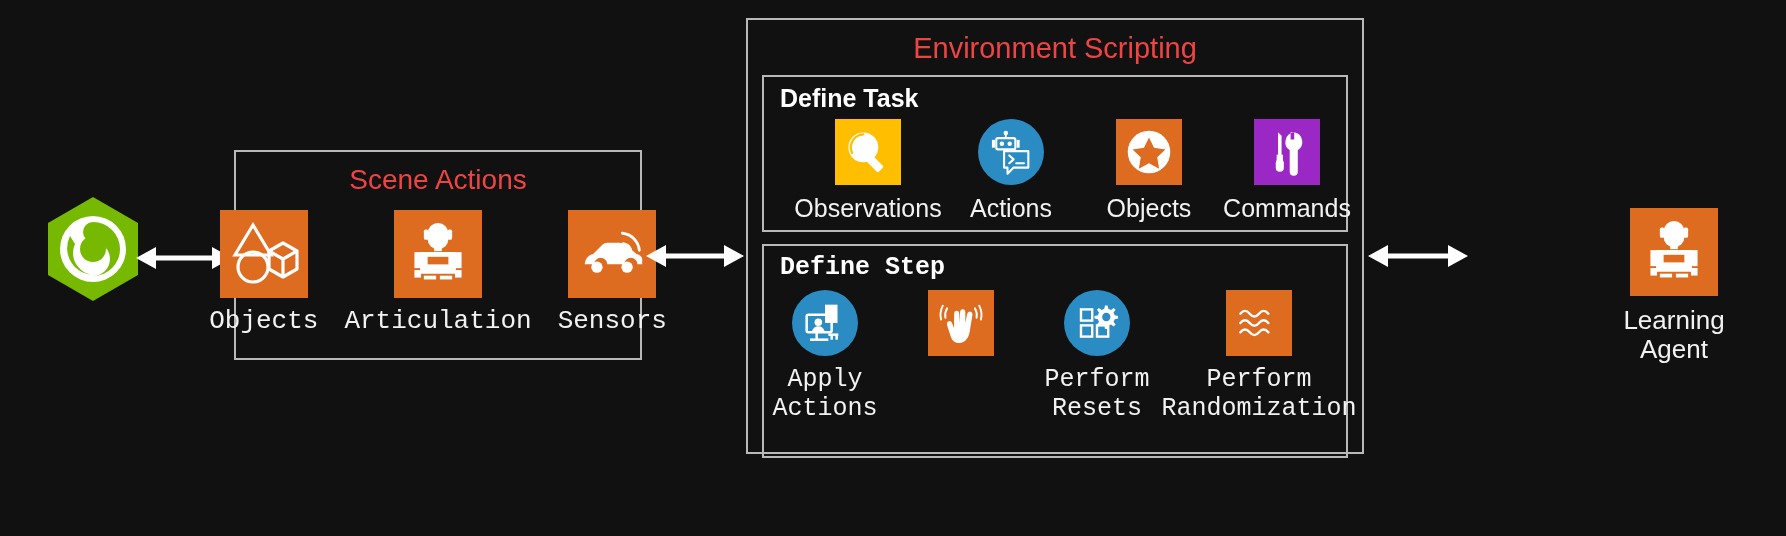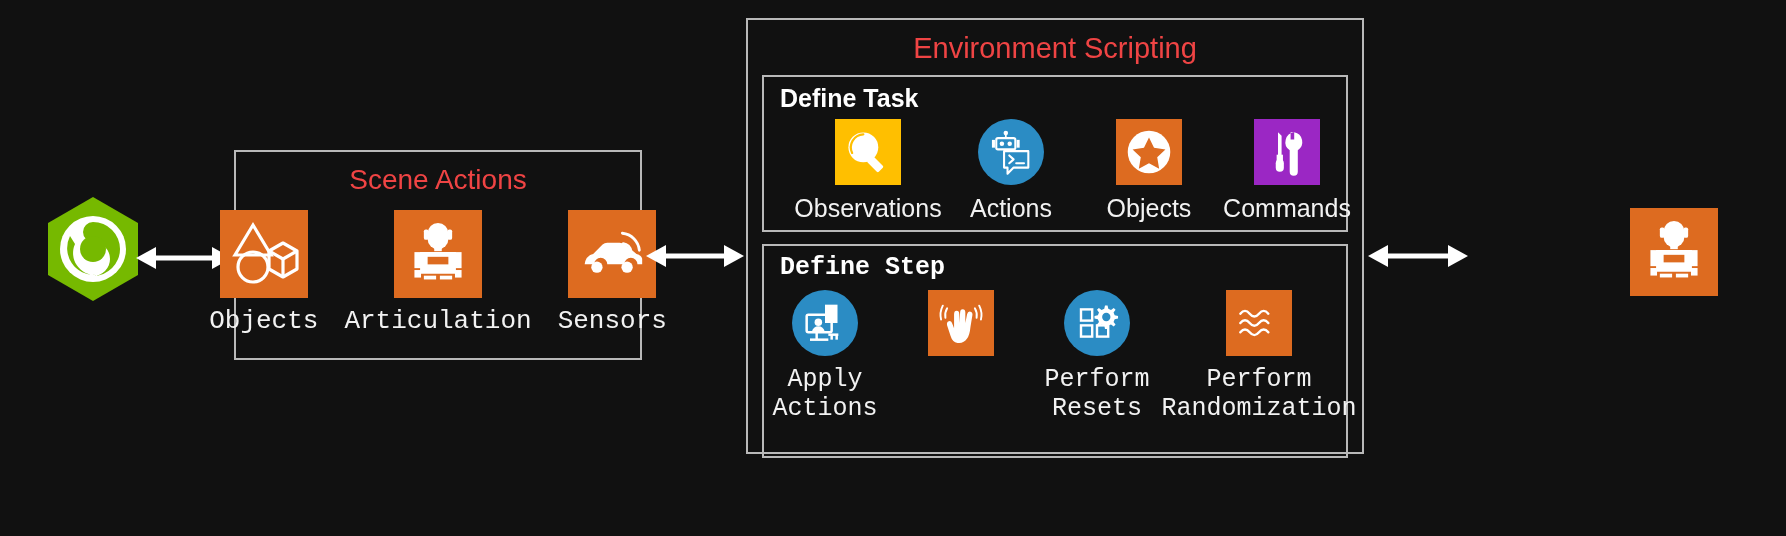--- a/index.html
+++ b/index.html
@@ -333,15 +333,17 @@
         <path d="M16 33 h38 v23 h-38 z" fill="#fff"></path>
         <rect x="24" y="38" width="22" height="8" fill="#DD6B20"></rect>
         <rect x="10" y="33" width="7" height="17" fill="#fff"></rect>
         <rect x="53" y="33" width="7" height="17" fill="#fff"></rect>
         <rect x="10" y="52" width="7" height="8" fill="#fff"></rect>
         <rect x="53" y="52" width="7" height="8" fill="#fff"></rect>
         <rect x="20" y="58" width="13" height="4" fill="#fff"></rect>
         <rect x="37" y="58" width="13" height="4" fill="#fff"></rect>
       </svg>
     </div>
+    <div class="cap">Learning
+Agent</div>
   </div>
 
 </div>
 
 </body></html>

